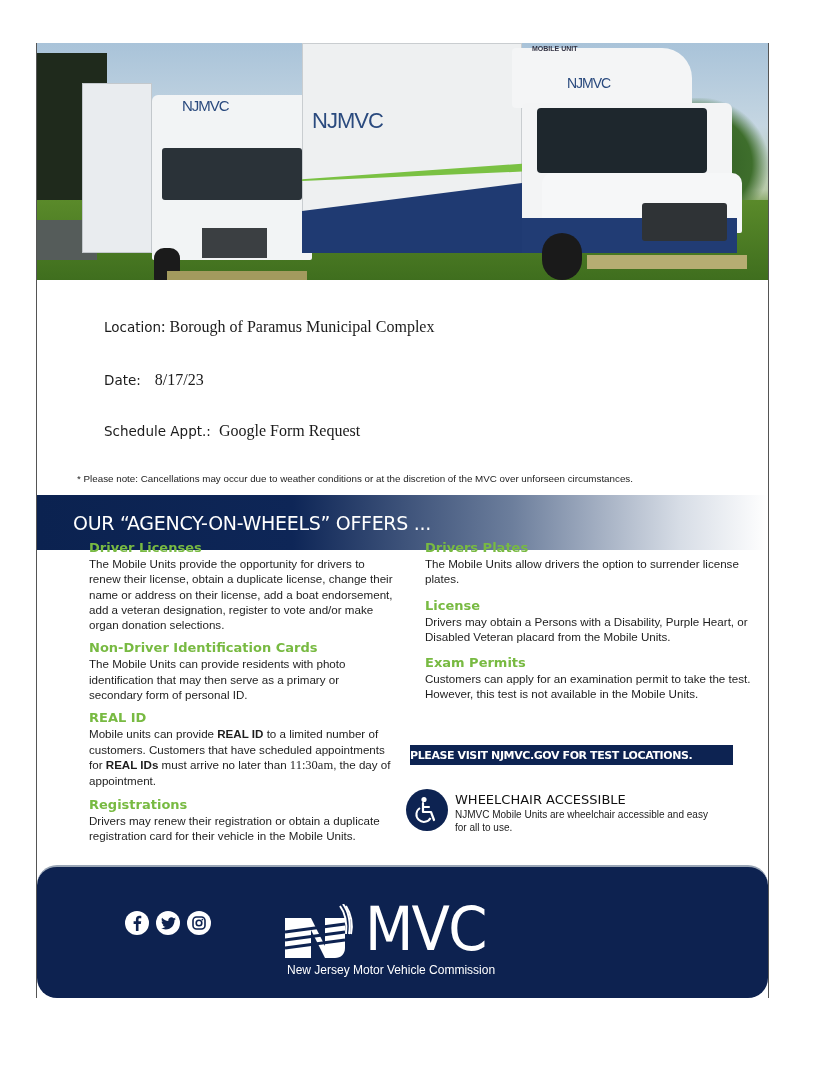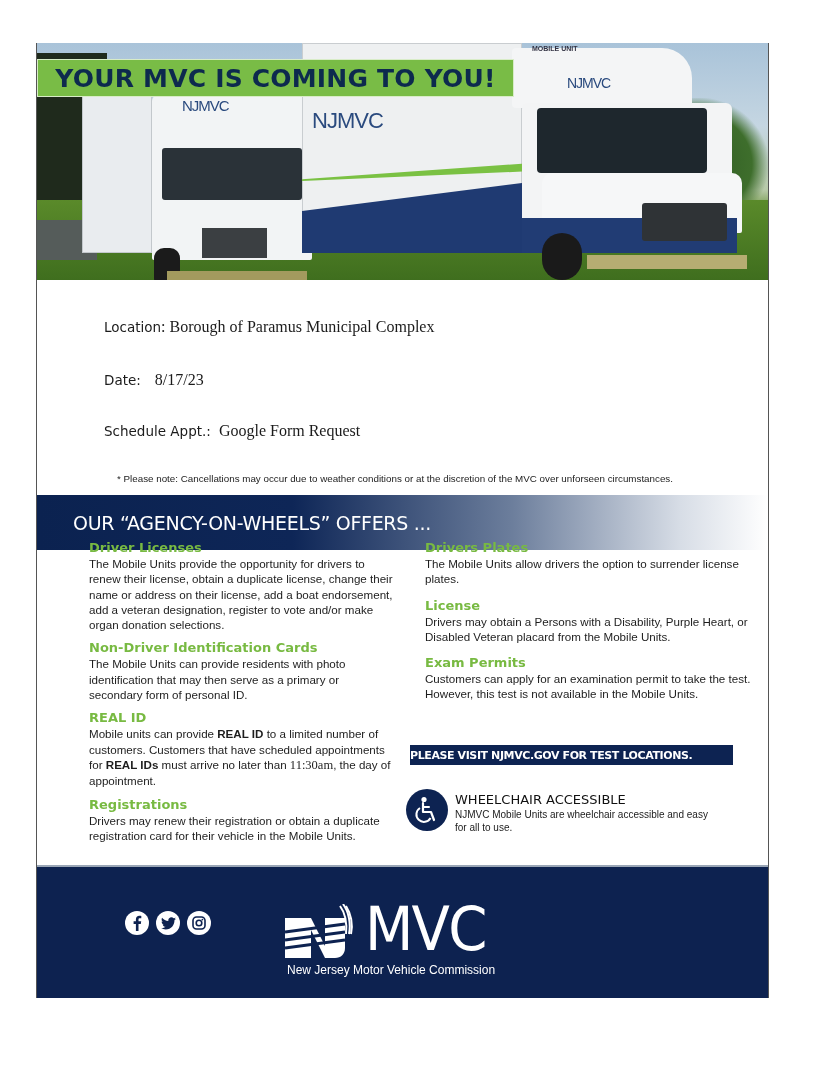--- a/index.html
+++ b/index.html
@@ -45,21 +45,21 @@
   .hero-logo-text { position: absolute; color: #2a4a7e; font-weight: normal; letter-spacing: -1px; }
 
   .banner { position: absolute; left: 0; top: 16px; width: 477px; height: 38px; background: #79bc46;
     border: 1px solid #d8ecc7; display: flex; align-items: center; justify-content: center; }
   .banner span { font-family: "DejaVu Sans", sans-serif; font-weight: bold; font-size: 25px; color: #0d2a4e; letter-spacing: 0.2px; }
 
   
   .detail { position: absolute; left: 67px; font-size: 14.5px; color: #1b1b1b; white-space: nowrap; }
   .detail .label { font-family: "DejaVu Sans", sans-serif; font-size: 13.5px; }
   .detail .value { font-family: "Liberation Serif", serif; font-size: 16px; }
-  .note { position: absolute; left: 40px; top: 430px; font-size: 9.8px; color: #222; white-space: nowrap; margin-left: 40px; }
+  .note { position: absolute; left: 40px; top: 430px; font-size: 9.8px; color: #222; white-space: nowrap; }
 
   .offers-bar { position: absolute; left: 0; top: 452px; width: 731px; height: 55px;
     background: linear-gradient(90deg, #0b2250 0%, #0e2657 35%, #6c7e9c 65%, #d7dde6 88%, #ffffff 100%);
     display: flex; align-items: center; padding-left: 36px; }
   .offers-bar span { color: #fff; font-size: 19px; font-family: "DejaVu Sans", sans-serif; letter-spacing: -0.3px; }
 
   .col { position: absolute; top: 497px; }
   .col.left { left: 36px; width: 320px; }
   .col.right { left: 372px; width: 345px; }
   .svc { margin-bottom: 8px; margin-left: 16px; }
@@ -70,21 +70,21 @@
 
   .visit-bar { position: absolute; left: 373px; top: 702px; width: 323px; height: 20px; background: #0d2352;
     display: flex; align-items: center; }
   .visit-bar span { color: #fff; font-size: 11px; font-weight: bold; font-family: "DejaVu Sans", sans-serif; letter-spacing: -0.4px; }
 
   .wc { position: absolute; left: 369px; top: 746px; display: flex; align-items: flex-start; }
   .wc-icon { width: 42px; height: 42px; border-radius: 50%; background: #0d2352; display: flex; align-items: center; justify-content: center; margin-right: 7px; }
   .wc-title { font-family: "DejaVu Sans", sans-serif; font-size: 13px; color: #111; line-height: 16px; margin-top: 3px; }
   .wc-text { font-size: 10px; color: #222; line-height: 13px; width: 265px; }
 
-  .footer { position: absolute; left: 0; top: 822px; width: 731px; height: 133px; background: #0d2250; border-top: 2px solid #9aa6b6; }
+  .footer { position: absolute; left: 0; top: 822px; width: 731px; height: 133px; background: #0d2250; border-top: 2px solid #9aa6b6; border-radius: 20px; }
   .social { position: absolute; left: 88px; top: 44px; display: flex; gap: 7px; }
   .social .ico { width: 24px; height: 24px; border-radius: 50%; background: #fff; display: flex; align-items: center; justify-content: center; color: #0d2250; font-weight: bold; font-size: 14px; }
   .logo { position: absolute; left: 248px; top: 15px; width: 240px; height: 100px; }
   .logo-nj { position: absolute; left: 0; top: 22px; width: 78px; height: 54px; }
   .logo-mvc { position: absolute; left: 80px; top: 14px; font-family: "DejaVu Sans", sans-serif; font-size: 61px; color: #fff; font-weight: normal; letter-spacing: -2px; line-height: 66px; transform: scaleX(0.92); transform-origin: left; }
   .logo-sub { position: absolute; left: 2px; top: 81px; color: #fff; font-size: 12px; white-space: nowrap; }
 </style>
 </head>
 <body>
 
@@ -116,23 +116,20 @@
       <div class="hero-logo-text" style="left:265px;top:32px;font-size:14px;">NJMVC</div>
       <div class="cab"></div>
       <div class="windshield"></div>
       <div class="hood"></div>
       <div class="cab-blue"></div>
       <div class="grille"></div>
       <div class="wheel"></div>
       <div class="bumper"></div>
     </div>
 
-    <div class="banner">
-      <span>YOUR MVC IS COMING TO YOU!</span>
-    </div>
   </div>
 
   <div class="detail" style="top:275px;">
     <span class="label">Location</span><span class="value">: </span><span class="value">Borough of Paramus Municipal Complex</span>
   </div>
   <div class="detail" style="top:328px;">
     <span class="label">Date:</span>
     <span class="value" style="margin-left:10px;">8/17/23</span>
   </div>
   <div class="detail" style="top:379px;">

